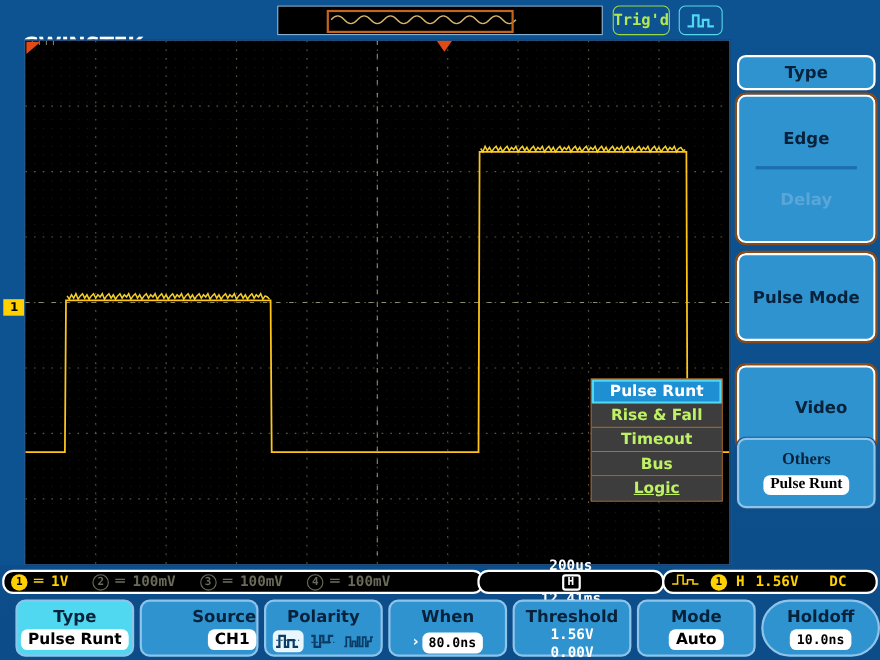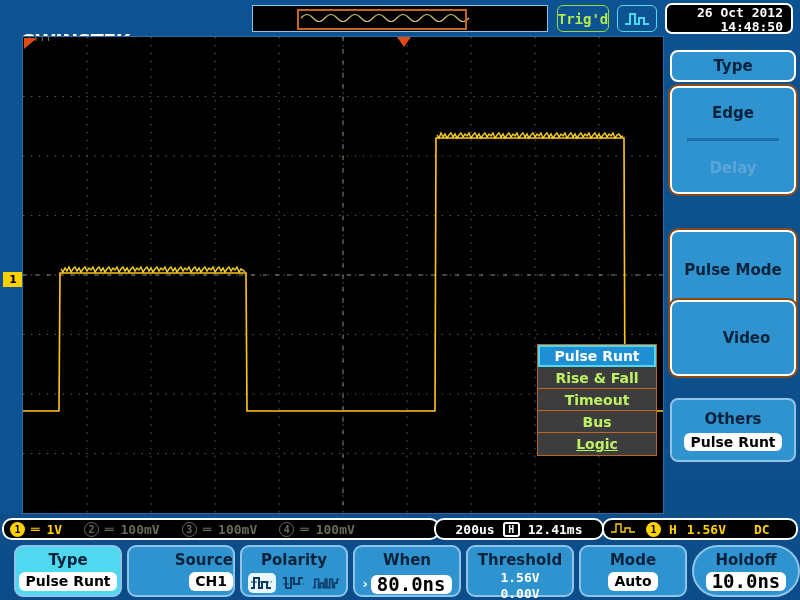--- a/index.html
+++ b/index.html
@@ -149,24 +149,24 @@
     border: 2px solid #ffffff;
     border-radius: 8px;
     color: #07223a;
     font-size: 15px; font-weight: bold;
     display: flex; flex-direction: column;
     align-items: center; justify-content: center;
     font-family: "DejaVu Sans", sans-serif;
     box-shadow: 0 0 0 1px #1c4f84;
   }
   #sbtn-type { top: 14px; height: 32px; }
-  #sbtn-edge { top: 50px; height: 108px; border: 2px solid #ffffff; outline: 2px solid #8a4a18; outline-offset: 0px; }
+  #sbtn-edge { top: 50px; height: 135px; border: 2px solid #ffffff; outline: 2px solid #8a4a18; outline-offset: 0px; }
   #sbtn-pw   { top: 194px; height: 80px; border: 2px solid #ffffff; outline: 2px solid #8a4a18; }
-  #sbtn-video{ top: 264px; height: 76px; border: 2px solid #ffffff; outline: 2px solid #8a4a18; padding-left: 27px; }
-  #sbtn-others { top: 362px; height: 64px; border: 2px solid #8fc4ea; }
+  #sbtn-video{ top: 296px; height: 76px; border: 2px solid #ffffff; outline: 2px solid #8a4a18; padding-left: 27px; }
+  #sbtn-others { top: 362px; height: 64px; border: 2px solid #8fc4ea; font-family: Liberation Serif, serif; }
 
   #sbtn-edge .edge-label { margin-bottom: 10px; }
   #sbtn-edge .divline {
     width: 92px; height: 3px; background: #1b6fae; margin: 6px 0 18px 0;
   }
   #sbtn-edge .delay-label { color: #5aa6d8; }
   #sbtn-others .subval {
     margin-top: 5px;
     background: #ffffff;
     color: #000000;
@@ -183,21 +183,21 @@
   .sbox {
     position: absolute; top: 2px; height: 22px;
     background: #000000;
     border: 2px solid #ffffff;
     border-radius: 10px;
     display: flex; align-items: center;
     font-family: "DejaVu Sans Mono", monospace;
     font-size: 13px; font-weight: bold;
   }
   #chanbox { left: 2px; width: 438px; padding-left: 6px; }
-  #timebox { left: 434px; width: 170px; justify-content: center; }
+  #timebox { left: 434px; width: 170px; justify-content: center; flex-direction: column; }
   #trigbox { left: 602px; width: 196px; padding-left: 6px; }
   .chn {
     display: inline-flex; align-items: center;
     margin-right: 4px;
   }
   .cnum {
     width: 15px; height: 15px; border-radius: 50%;
     display: inline-flex; align-items: center; justify-content: center;
     font-size: 10px; font-weight: bold;
     margin-right: 6px;
@@ -237,21 +237,21 @@
     line-height: 18px;
   }
   .mbtn .mval {
     margin-top: 3px;
     background: #ffffff; color: #000000;
     border-radius: 6px;
     font-size: 14px; font-weight: bold;
     padding: 0 6px; line-height: 19px;
     font-family: "DejaVu Sans", sans-serif;
   }
-  .mbtn .mval.mono { font-family: "DejaVu Sans Mono", monospace; font-size: 19px; }
+  .mbtn .mval.mono { font-family: "DejaVu Sans Mono", monospace; font-size: 12px; }
   .mbtn .mvalplain {
     margin-top: 1px; color: #ffffff;
     font-family: "DejaVu Sans Mono", monospace;
     font-size: 13px; font-weight: bold; line-height: 15px;
     text-align: center;
   }
   .mbtn .whenrow { display: flex; align-items: center; margin-top: 3px; }
   .mbtn .whenrow .gt { color: #ffffff; font-size: 13px; font-weight: bold; margin-right: 3px; }
   .polrow { display: flex; align-items: center; gap: 4px; margin-top: 4px; }
   .policon {
@@ -285,24 +285,20 @@
     </div>
 
     <div class="hdrbox" id="trigd">Trig'd</div>
 
     <div class="hdrbox" id="trigicon">
       <svg width="26" height="17" viewBox="0 0 26 17">
         <path d="M1 14 L6 14 L6 4 L11 4 L11 14 L15 14 L15 8 L20 8 L20 14 L25 14" fill="none" stroke="#4fd8f0" stroke-width="2"></path>
       </svg>
     </div>
 
-    <div id="datetime">
-      <div>26 Oct 2012</div>
-      <div>14:48:50</div>
-    </div>
   </div>
 
   <div id="leftband"></div>
   <div id="ch1marker" style="top:272px">1</div>
   <div id="rightgap"></div>
 
   <div id="plotwrap">
     <div id="grid">
       <svg width="640" height="476" viewBox="0 0 640 476">
         <defs>

